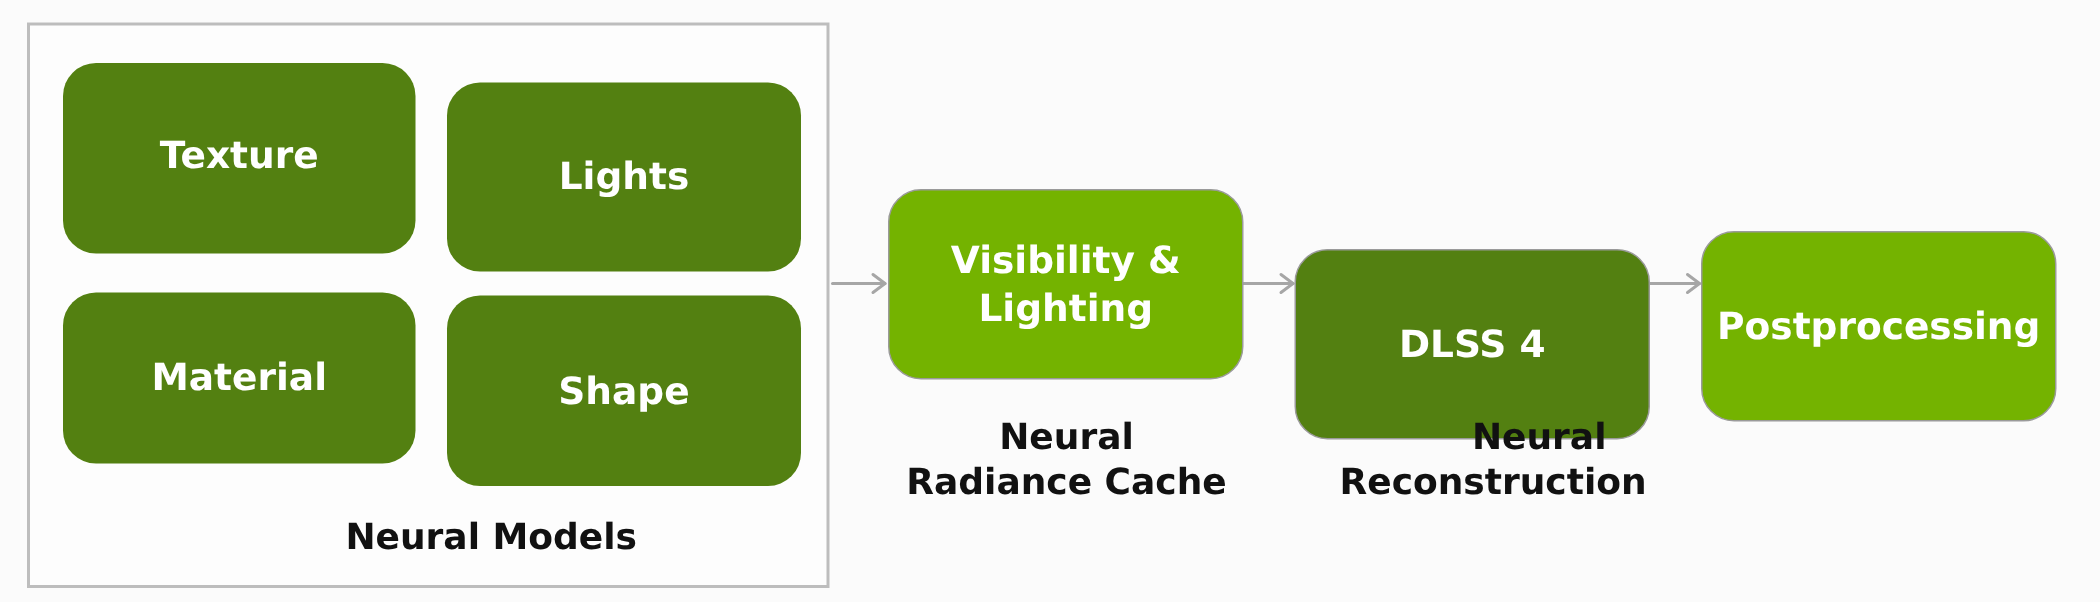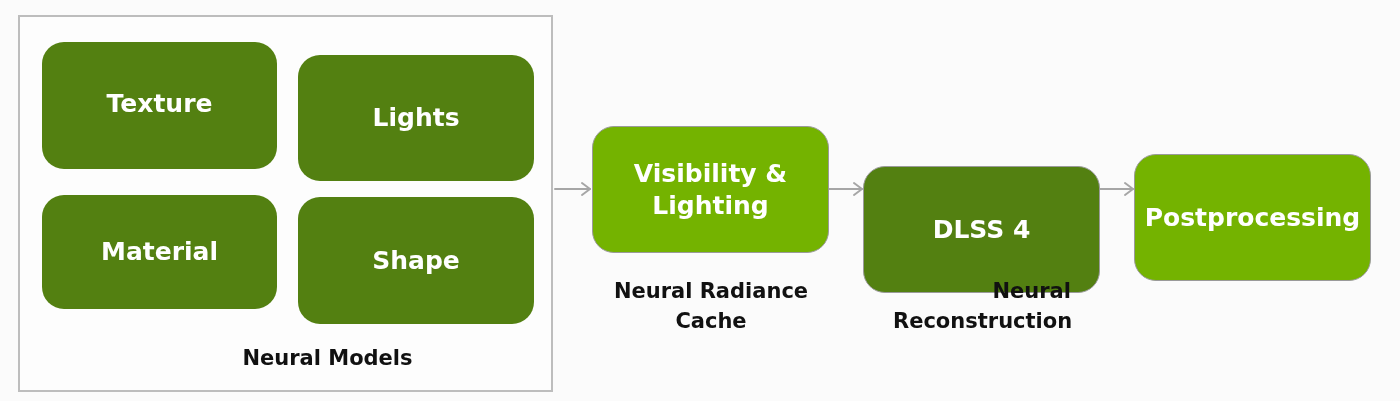--- a/index.html
+++ b/index.html
@@ -15,21 +15,21 @@
   .box {
     position:absolute; border-radius:22px; color:#fff;
     display:flex; align-items:center; justify-content:center; text-align:center;
     font-weight:bold; font-size:25px; line-height:32px;
     box-sizing:border-box;
   }
   .dark { background:#538011; }
   .light { background:#74b300; border:1.5px solid #9a9a9a; }
   .dark.stage { border:1.5px solid #9a9a9a; }
   .caption {
-    position:absolute; color:#111; font-weight:bold; font-size:21px;
+    position:absolute; color:#111; font-weight:bold; font-size:24px;
     line-height:30px; text-align:center;
   }
   svg.arrows { position:absolute; left:0; top:0; }
 </style>
 </head>
 <body>
 
 <div class="frame"></div>
 
 <div class="box dark" style="left:42px;top:42px;width:235px;height:127px;padding-bottom:4px;">

